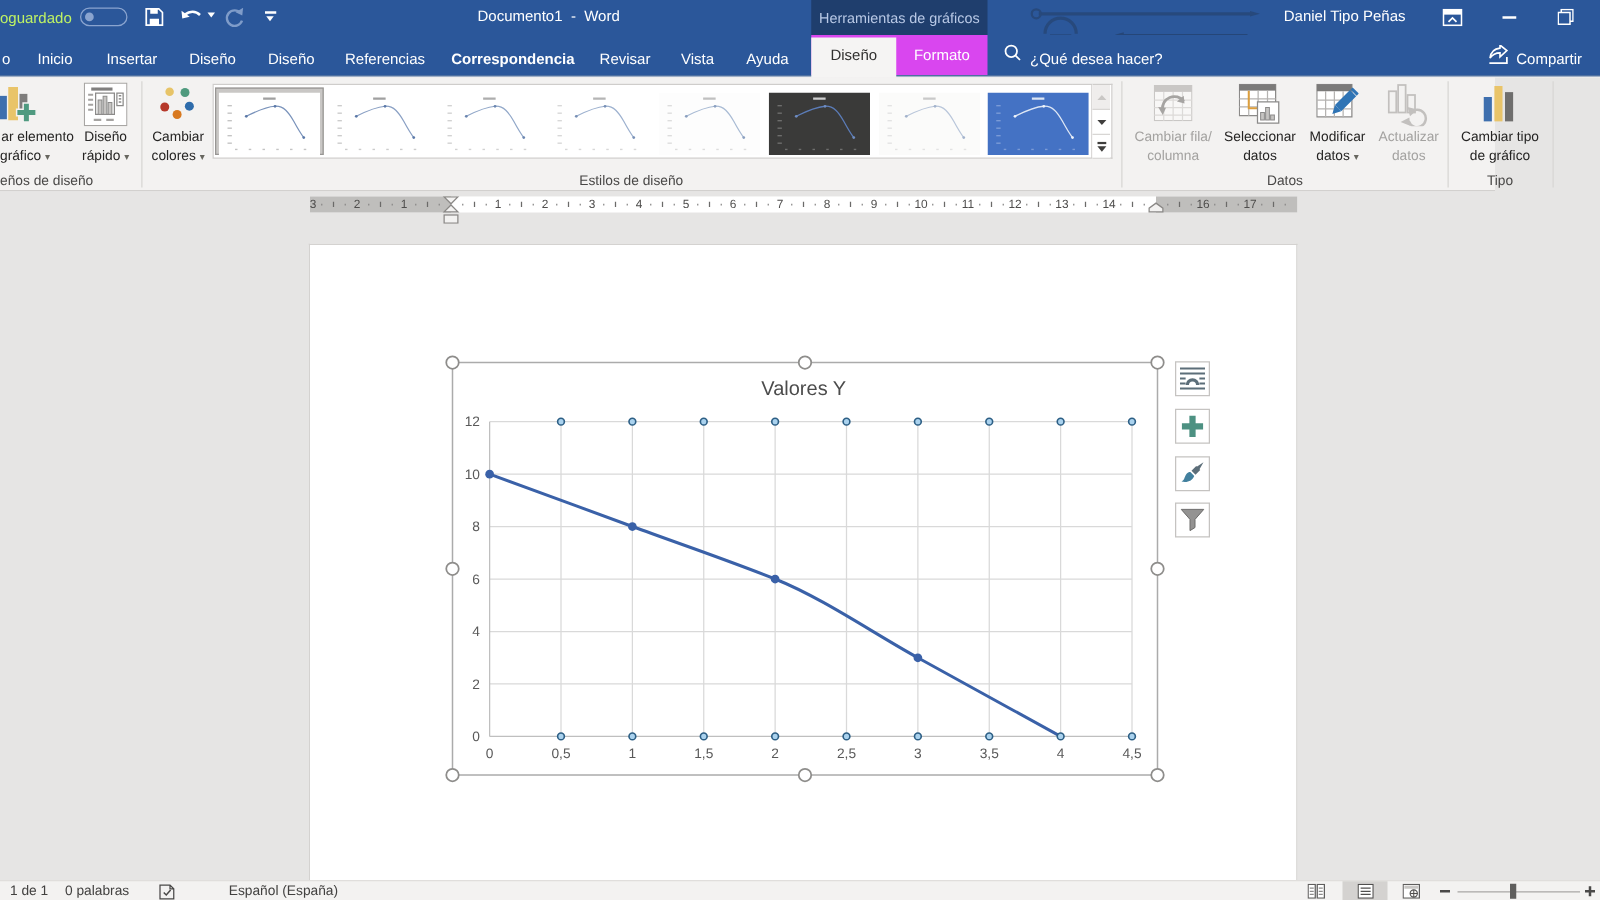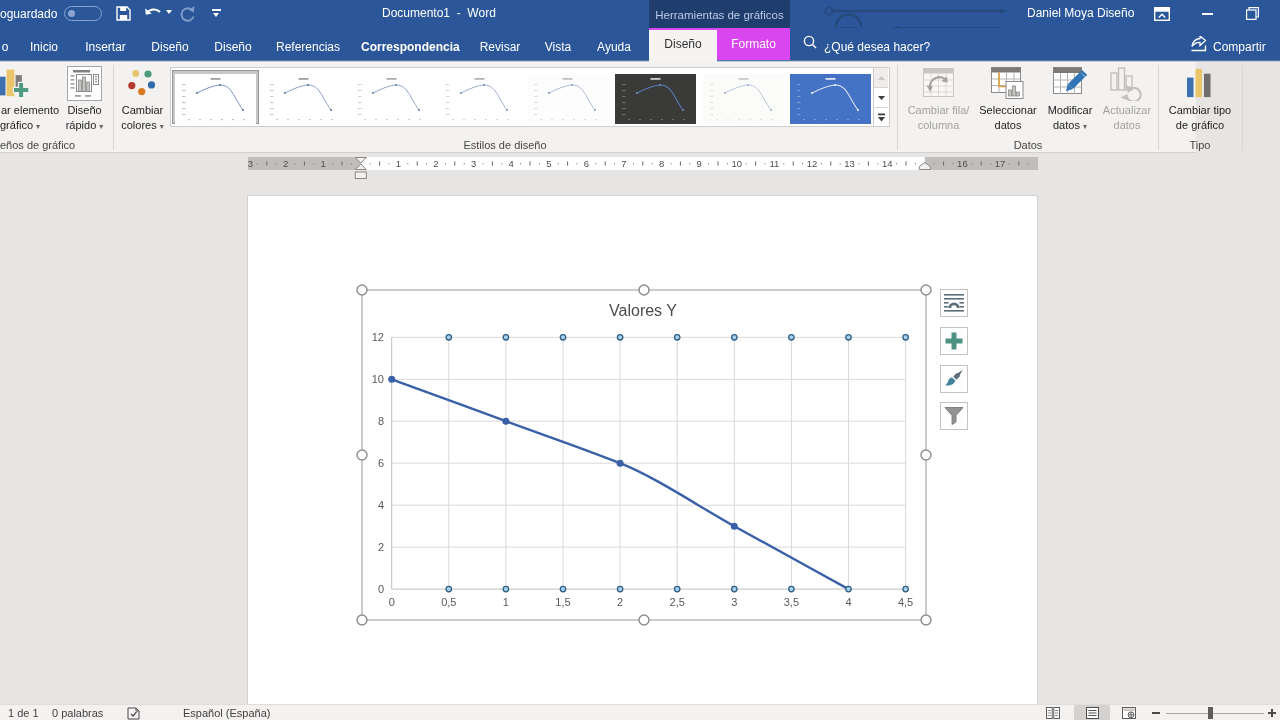--- a/index.html
+++ b/index.html
@@ -6,21 +6,21 @@
   * { margin:0; padding:0; box-sizing:border-box; }
   html,body { width:1280px; height:720px; overflow:hidden; }
   body { font-family:"Liberation Sans", sans-serif; position:relative; background:#e6e5e4; }
   .abs { position:absolute; }
 
   
   #titlebar { left:0; top:0; width:1280px; height:28px; background:#2b579a; color:#fff; }
   #tabrow  { left:0; top:28px; width:1280px; height:32px; background:#2b579a; }
   #ribbontop { left:0; top:60px; width:1280px; height:2px; background:linear-gradient(#26508c,#f1f0ef); }
   .ttext { color:#fff; font-size:12px; }
-  .qat-dim { color:#ffffff; }
+  .qat-dim { color:#bef264; }
 
   
   .tab { position:absolute; top:3px; height:32px; line-height:32px; color:#fff; font-size:12px; text-align:center; }
 
   
   #ctxhdr { left:649px; top:0; width:141px; height:28px; background:#1f3e6d; color:#b9c9e6; font-size:11.5px; text-align:center; line-height:30px; }
   #ctxtabs { left:649px; top:28px; width:141px; height:32px; background:#d946ef; }
   #tab-diseno-act { position:absolute; left:0; top:1px; width:67px; height:33px; background:#f5f4f3; color:#31302f; font-size:12px; text-align:center; line-height:31px; }
   #tab-formato { position:absolute; left:68px; top:0; width:73px; height:32px; color:#fff; font-size:12px; text-align:center; line-height:32px; }
 
@@ -80,21 +80,21 @@
   <div class="abs" style="left:166px;top:10px;width:0;height:0;border-left:3.5px solid transparent;border-right:3.5px solid transparent;border-top:4px solid #fff;"></div>
 
   <svg class="abs" style="left:178px;top:5px;width:18px;height:17px" viewBox="0 0 18 17">
     <path d="M14.5 5.5 A 6.2 6.2 0 1 0 15.6 11.5" fill="none" stroke="#7f9cc9" stroke-width="1.9"></path>
     <path d="M16.5 1.2 L15.8 7.4 L10.5 4.8 Z" fill="#7f9cc9"></path>
   </svg>
 
   <div class="abs" style="left:212px;top:9px;width:9px;height:1.5px;background:#fff;"></div>
   <div class="abs" style="left:213px;top:13px;width:0;height:0;border-left:3.5px solid transparent;border-right:3.5px solid transparent;border-top:4px solid #fff;"></div>
   <div class="abs ttext" style="left:382px;top:6px;">Documento1&nbsp;&nbsp;-&nbsp;&nbsp;Word</div>
-  <div class="abs ttext" style="left:1027px;top:6px;">Daniel Moya Diseño</div>
+  <div class="abs ttext" style="left:1027px;top:6px;">Daniel Tipo Peñas</div>
 
   <svg class="abs" style="left:1154px;top:7px;width:16px;height:14px" viewBox="0 0 16 14">
     <rect x="0.7" y="0.7" width="14.6" height="12.6" fill="none" stroke="#fff" stroke-width="1.4"></rect>
     <rect x="0.7" y="0.7" width="14.6" height="4" fill="#fff"></rect>
     <path d="M4.8 10.5 L8 7.3 L11.2 10.5" fill="none" stroke="#fff" stroke-width="1.4"></path>
   </svg>
   <div class="abs" style="left:1202px;top:13px;width:11px;height:1.5px;background:#fff;"></div>
   <svg class="abs" style="left:1246px;top:7px;width:13px;height:13px" viewBox="0 0 13 13">
     <rect x="0.6" y="3" width="9.4" height="9.4" fill="none" stroke="#fff" stroke-width="1.2"></rect>
     <path d="M3 3 V0.6 H12.4 V10 H10" fill="none" stroke="#fff" stroke-width="1.2"></path>
@@ -135,21 +135,21 @@
 <div id="ribbon" class="abs">
 
   <svg class="abs" style="left:-8px;top:5px;width:38px;height:34px" viewBox="0 0 38 34">
     <rect x="0" y="9.7" width="13.5" height="18.7" fill="#3e6fae"></rect>
     <rect x="14.6" y="2.6" width="7.8" height="26.6" fill="#e9c469"></rect>
     <rect x="23.6" y="8.1" width="6.3" height="14.1" fill="#7e7d7c"></rect>
     <path d="M26.5 15.4 h5.2 v5 h5.2 v5.2 h-5.2 v5 h-5.2 v-5 h-5.2 v-5.2 h5.2 Z" fill="#4f9a80" stroke="#f3f2f1" stroke-width="1.2"></path>
   </svg>
   <div class="rbtn-label" style="left:1px;top:41px;text-align:left;">ar elemento</div>
   <div class="rbtn-label" style="left:0px;top:56px;text-align:left;">gráfico <span class="dd">▾</span></div>
-  <div class="rlabel" style="left:0px;text-align:left;">eños de gráfico</div>
+  <div class="rlabel" style="left:0px;text-align:left;">eños de diseño</div>
 
   <svg class="abs" style="left:67px;top:4px;width:35px;height:35px" viewBox="0 0 35 35">
     <rect x="0.5" y="0.5" width="34" height="34" fill="#fff" stroke="#a8a6a4"></rect>
     <rect x="6" y="4" width="17" height="2.5" fill="#807f7e"></rect>
     <rect x="3.5" y="9" width="4" height="1.6" fill="#a5a3a1"></rect>
     <rect x="3.5" y="13" width="4" height="1.6" fill="#a5a3a1"></rect>
     <rect x="3.5" y="17" width="4" height="1.6" fill="#a5a3a1"></rect>
     <rect x="3.5" y="21" width="4" height="1.6" fill="#a5a3a1"></rect>
     <rect x="9.5" y="8.5" width="15" height="17" fill="none" stroke="#8b8a89"></rect>
     <rect x="11.5" y="14" width="3" height="11.5" fill="#c7c5c3" stroke="#8b8a89" stroke-width="0.8"></rect>

